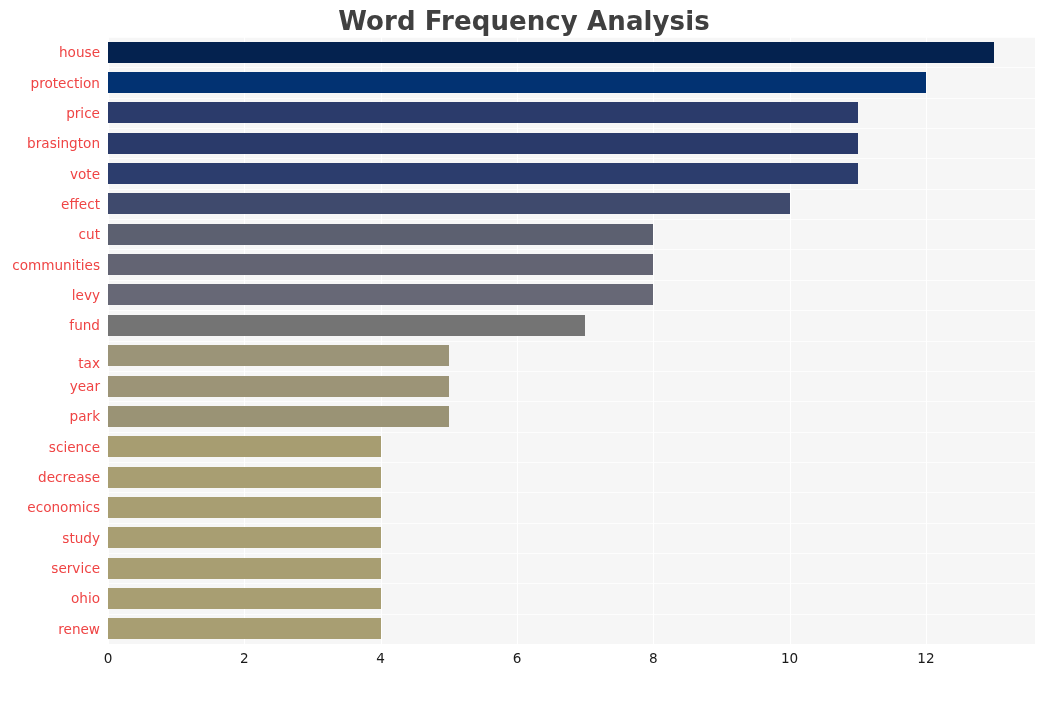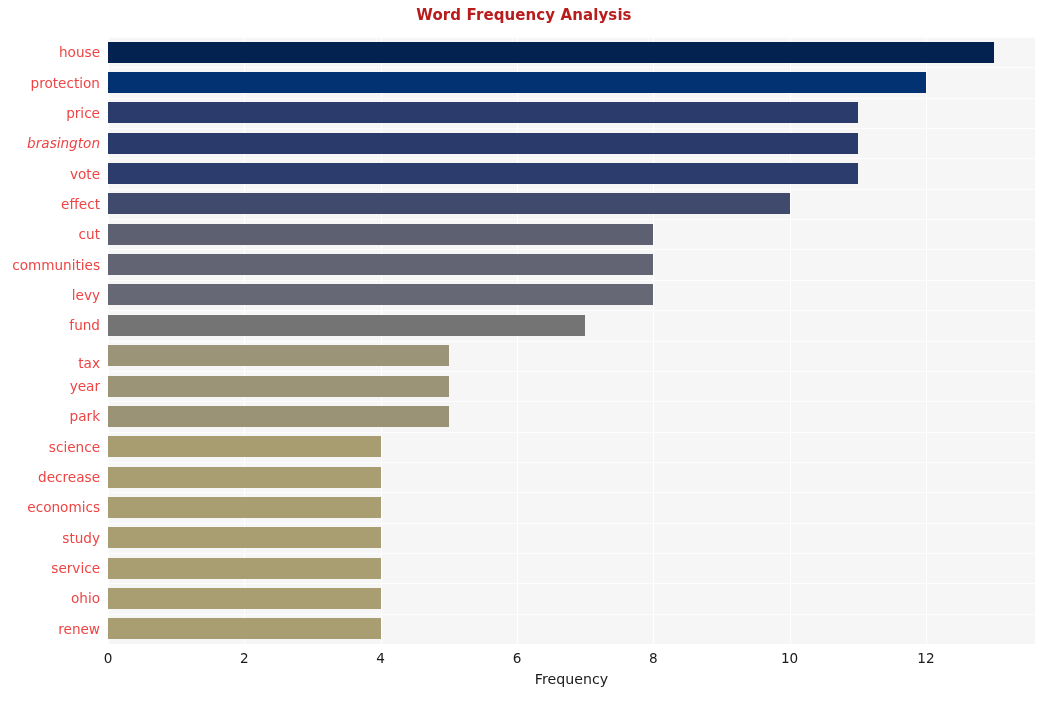--- a/index.html
+++ b/index.html
@@ -21,23 +21,23 @@
     background: #ffffff;
   }
 
   
   #chart-title {
     position: absolute;
     left: 0;
     top: 6px;
     width: 1048px;
     text-align: center;
-    font-size: 15px;
+    font-size: 26px;
     font-weight: bold;
-    color: #b91c1c;
+    color: #404040;
     letter-spacing: 0.1px;
   }
 
   
   #plot-area {
     position: absolute;
     left: 108px;
     top: 37px;
     width: 927px;
     height: 607px;
@@ -166,21 +166,21 @@
       <div class="bar" title="study: 4" style="width: 272.647px; top: 490.275px; background: rgb(168, 158, 114);"></div>
       <div class="bar" title="service: 4" style="width: 272.647px; top: 520.625px; background: rgb(168, 158, 114);"></div>
       <div class="bar" title="ohio: 4" style="width: 272.647px; top: 550.975px; background: rgb(168, 158, 114);"></div>
       <div class="bar" title="renew: 4" style="width: 272.647px; top: 581.325px; background: rgb(168, 158, 114);"></div>
     </div>
 
   <div id="y-axis">
       <div class="ytick-label" style="top: 8.175px;">house</div>
       <div class="ytick-label" style="top: 38.525px;">protection</div>
       <div class="ytick-label" style="top: 68.875px; text-align: right;">price</div>
-      <div class="ytick-label" style="top: 99.225px; font-style: italic;">brasington</div>
+      <div class="ytick-label" style="top: 99.225px;">brasington</div>
       <div class="ytick-label" style="top: 129.575px;">vote</div>
       <div class="ytick-label" style="top: 159.925px;">effect</div>
       <div class="ytick-label" style="top: 190.275px;">cut</div>
       <div class="ytick-label" style="top: 220.625px;">communities</div>
       <div class="ytick-label" style="top: 250.975px;">levy</div>
       <div class="ytick-label" style="top: 281.325px;">fund</div>
       <div class="ytick-label" style="top: 319px;">tax</div>
       <div class="ytick-label" style="top: 342.025px; padding-left: 16px;">year</div>
       <div class="ytick-label" style="top: 372.375px;">park</div>
       <div class="ytick-label" style="top: 402.725px;">science</div>
@@ -195,15 +195,14 @@
   <div id="x-axis">
       <div class="xtick-label" style="left: 108px;">0</div>
       <div class="xtick-label" style="left: 244.324px;">2</div>
       <div class="xtick-label" style="left: 380.647px;">4</div>
       <div class="xtick-label" style="left: 516.971px;">6</div>
       <div class="xtick-label" style="left: 653.294px;">8</div>
       <div class="xtick-label" style="left: 789.618px;">10</div>
       <div class="xtick-label" style="left: 925.941px;">12</div>
     </div>
 
-  <div id="x-axis-title">Frequency</div>
 
 </div>
 
 </body></html>

